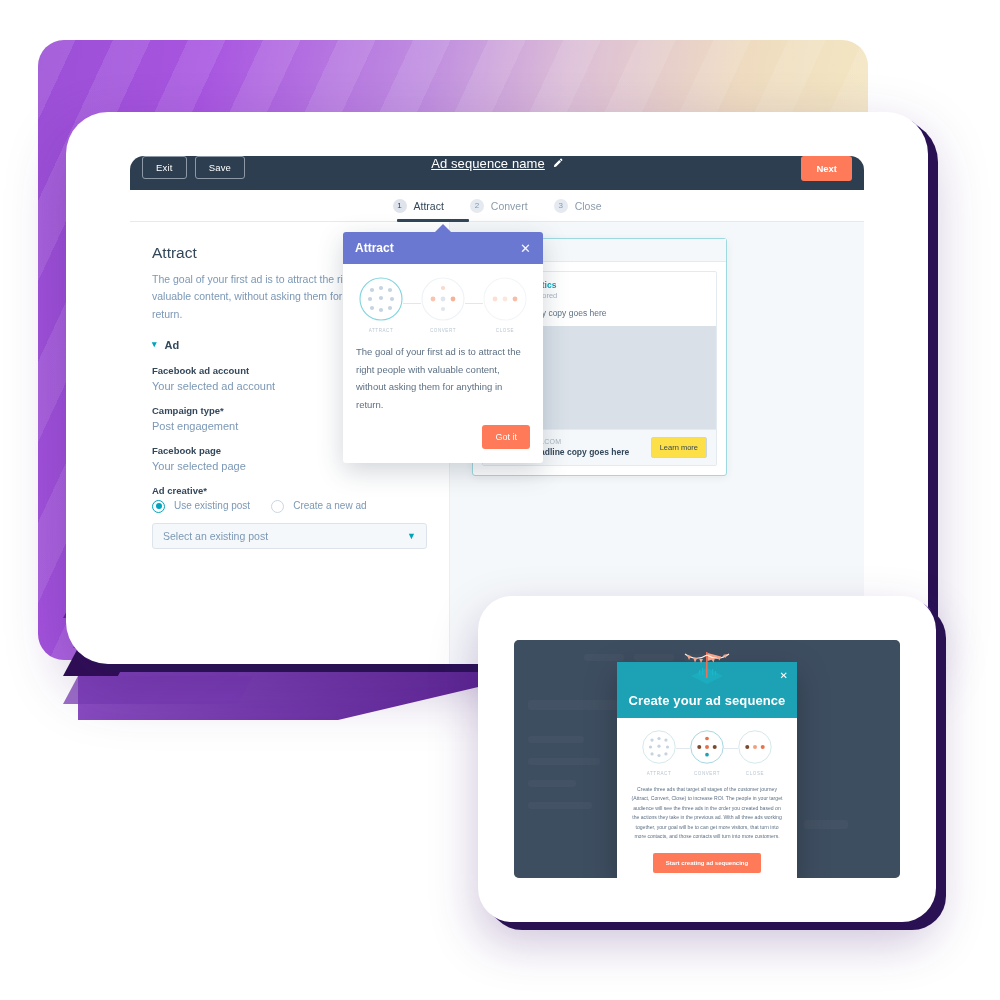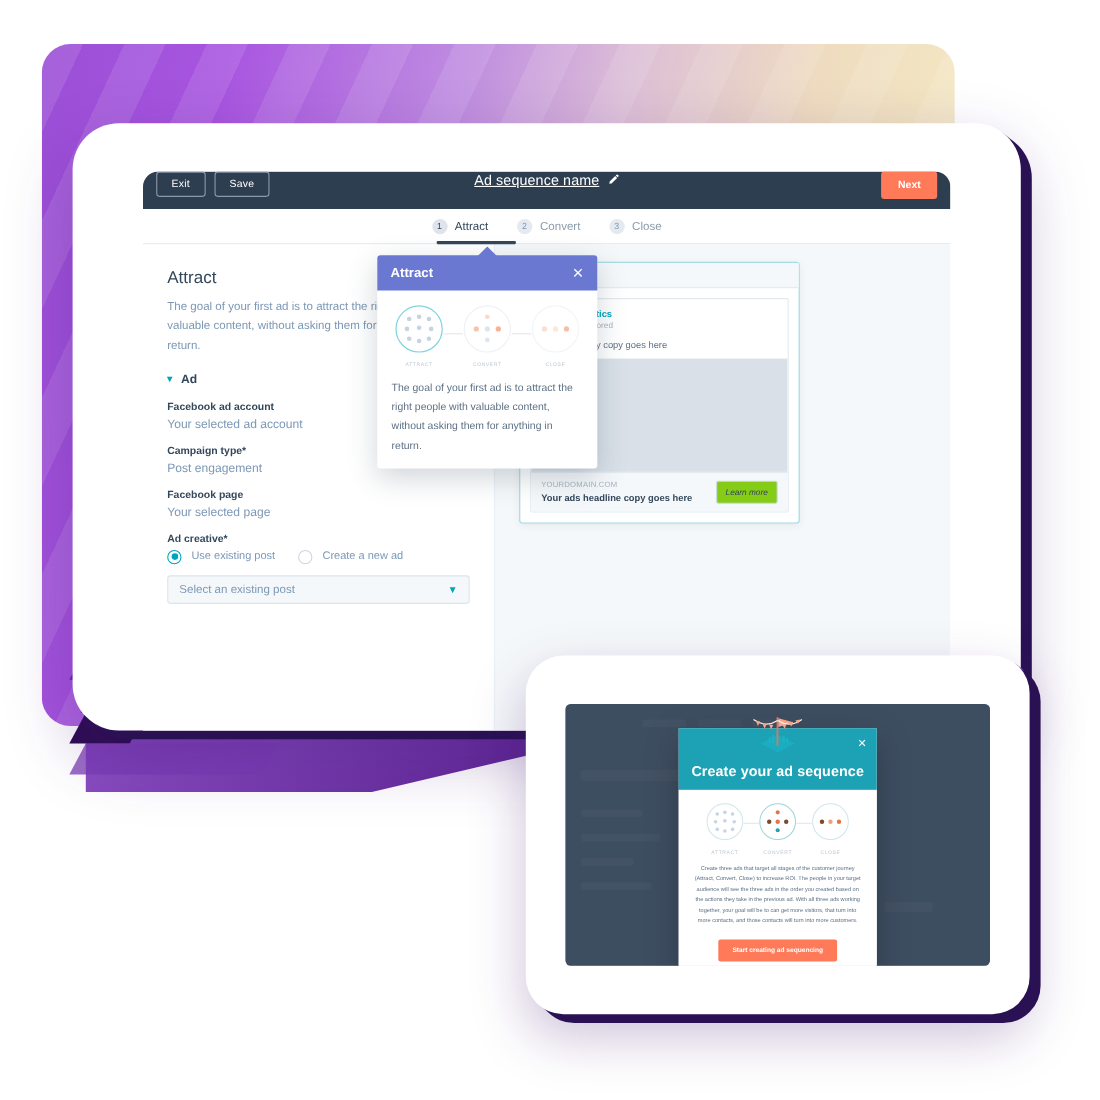--- a/index.html
+++ b/index.html
@@ -191,25 +191,24 @@
   .fb-sponsored { font-size: 7.5px; color: #a6b4c2; line-height: 1.3; }
   .fb-body { font-size: 8.5px; color: #5d7084; padding: 0 9px 8px 9px; }
   .fb-image { height: 103px; background: #d9e0e8; }
   .fb-foot {
     background: #f5f8fa; border-top: 1px solid #e3eaf0;
     padding: 7px 9px; display: flex; align-items: center; gap: 8px;
   }
   .fb-domain { font-size: 7px; color: #a6b4c2; letter-spacing: .2px; }
   .fb-headline { font-size: 8.5px; font-weight: bold; color: #33475b; margin-top: 2px; }
   .learn-btn {
-    margin-left: auto; border: 1px solid #cbd6e2; background: #84cc16;
+    margin-left: auto; border: 1px solid #cbd6e2; background: #fde047;
     border-radius: 2px; font-size: 7.5px; color: #33475b;
     padding: 5px 8px; cursor: pointer; white-space: nowrap;
     font-family: "Liberation Sans", sans-serif;
-    font-style: italic;
   }
 
   
   .popover {
     position: absolute;
     left: 343px; top: 232px; width: 200px;
     background: #ffffff;
     border-radius: 3px;
     box-shadow: 0 8px 26px rgba(45,62,80,.22);
     z-index: 20;
@@ -466,20 +465,23 @@
             <g>
               <circle cx="12" cy="22" r="2.4" fill="#fbdfd2"></circle>
               <circle cx="22" cy="22" r="2.4" fill="#fbe7dc"></circle>
               <circle cx="32" cy="22" r="2.4" fill="#f8bda4"></circle>
             </g>
           </svg>
           <div class="stage-name">CLOSE</div>
         </div>
       </div>
       <div class="pop-text">The goal of your first ad is to attract the right people with valuable content, without asking them for anything in return.</div>
+    </div>
+    <div class="pop-foot">
+      <button class="gotit-btn">Got it</button>
     </div>
   </div>
 
   <div class="tablet2">
     <div class="tablet2-screen">
       <div class="ghost-bar" style="left:70px; top:14px; width:40px; height:7px;"></div>
       <div class="ghost-bar" style="left:120px; top:14px; width:40px; height:7px;"></div>
       <div class="ghost-bar" style="left:170px; top:14px; width:32px; height:7px;"></div>
       <div class="ghost-bar" style="left:14px; top:60px; width:92px; height:10px;"></div>
       <div class="ghost-bar" style="left:14px; top:96px; width:56px; height:7px;"></div>

